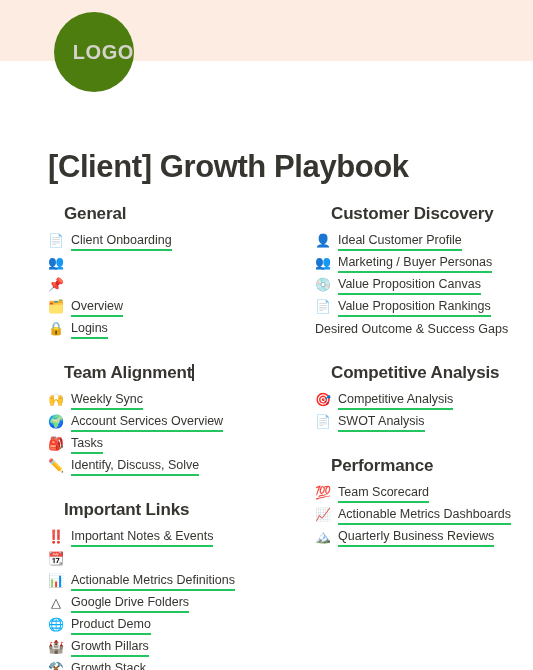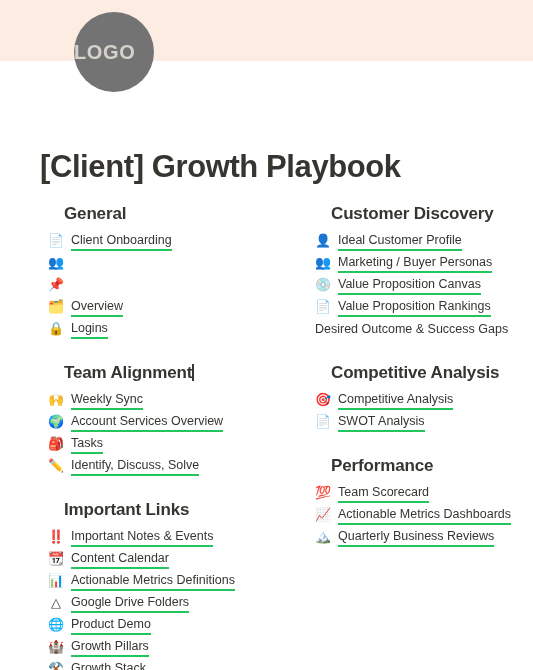--- a/index.html
+++ b/index.html
@@ -20,42 +20,42 @@
   .cover-band {
     position: absolute;
     top: 0; left: 0;
     width: 533px;
     height: 61px;
     background: #fcece1;
   }
   .logo-circle {
     position: absolute;
     top: 12px;
-    left: 74px;
+    left: 54px;
     width: 80px;
     height: 80px;
     border-radius: 50%;
-    background: #737373;
+    background: #4d7c0f;
     display: flex;
     align-items: center;
-    justify-content: flex-start;
+    justify-content: flex-end;
   }
   .logo-text {
     color: #d6d3cd;
     font-size: 20px;
     font-weight: 700;
     letter-spacing: 0.6px;
     font-family: "Liberation Sans", sans-serif;
   }
 
   
   .page-title {
     position: absolute;
     top: 126px;
-    left: 40px;
+    left: 48px;
     font-size: 31px;
     line-height: 40px;
     font-weight: 700;
     letter-spacing: -0.4px;
     color: #373530;
     white-space: nowrap;
   }
 
   
   .columns {
@@ -171,21 +171,20 @@
         </div><div class="link-row">
           <span class="row-icon">✏️</span>
           <span class="row-label">Identify, Discuss, Solve</span>
         </div></div>
       <div class="spacer-sm"></div>
       <div class="section"><div class="section-heading">Important Links</div><div class="link-row">
           <span class="row-icon">‼️</span>
           <span class="row-label">Important Notes &amp; Events</span>
         </div><div class="link-row">
           <span class="row-icon">📆</span>
-          <span class="row-label">Content Calendar</span>
         </div><div class="link-row">
           <span class="row-icon">📊</span>
           <span class="row-label">Actionable Metrics Definitions</span>
         </div><div class="link-row">
           <span class="row-icon">△</span>
           <span class="row-label">Google Drive Folders</span>
         </div><div class="link-row">
           <span class="row-icon">🌐</span>
           <span class="row-label">Product Demo</span>
         </div><div class="link-row">

